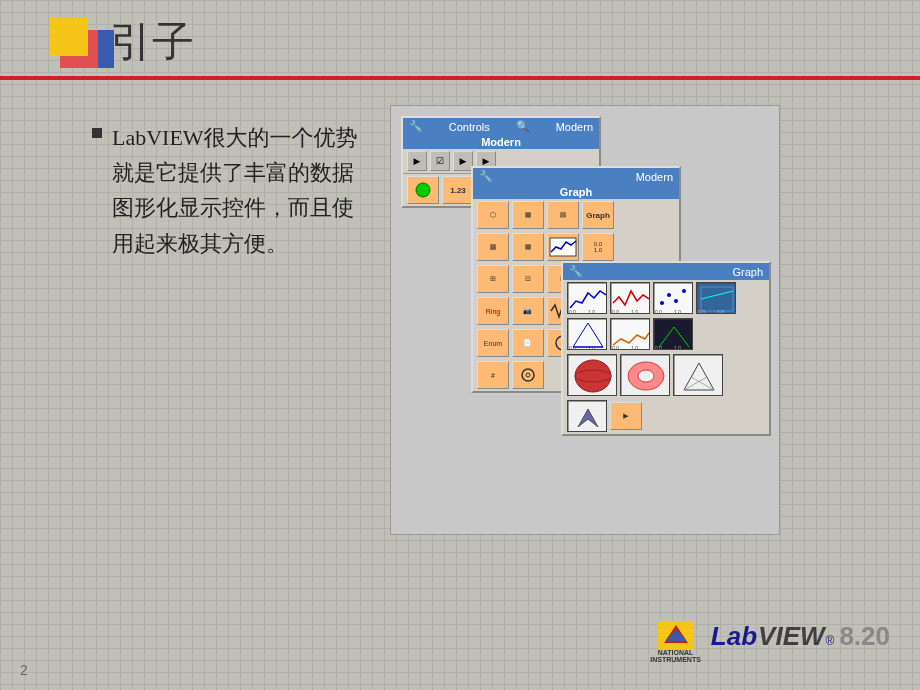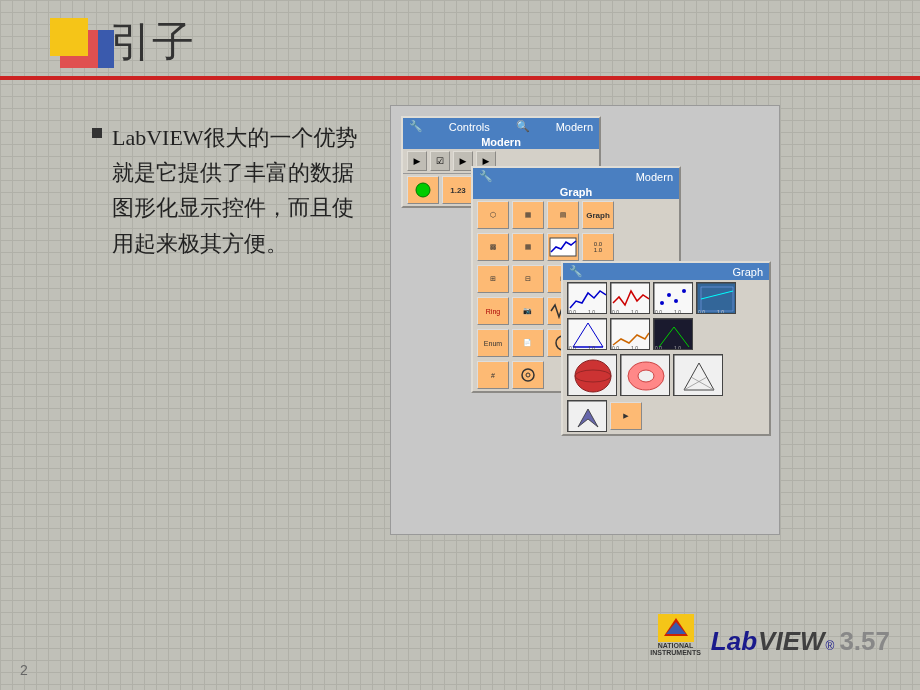--- a/index.html
+++ b/index.html
@@ -216,24 +216,24 @@
       background-size: 12px 12px;
       position: absolute;
       top: 0;
       left: 0;
       z-index: 0;
     }
 
     
     .labview-logo {
       position: absolute;
-      bottom: 33px;
+      bottom: 26px;
       right: 30px;
       display: flex;
-      align-items: flex-end;
+      align-items: flex-start;
       gap: 5px;
     }
 
     .slide-number {
       position: absolute;
       bottom: 12px;
       left: 20px;
       font-size: 14px;
       color: #666;
     }
@@ -530,19 +530,19 @@
           <polygon points="18,4 30,22 6,22" fill="#cc2200"></polygon>
           <polygon points="18,8 28,20 8,20" fill="#3a5aad"></polygon>
         </svg>
       </div>
       <div style="font-size:7px;color:#333;font-weight:bold;line-height:1.1;text-align:center;">NATIONAL<br>INSTRUMENTS</div>
     </div>
     <div style="display:flex;align-items:baseline;gap:1px;">
       <span style="font-size:26px;font-weight:bold;color:#1a1a8c;font-style:italic;">Lab</span>
       <span style="font-size:26px;font-weight:bold;color:#404040;font-style:italic;">VIEW</span>
       <span style="font-size:12px;color:#1a1a8c;vertical-align:super;">®</span>
-      <span style="font-size:26px;font-weight:bold;color:#888;margin-left:4px;">3.57</span>
+      <span style="font-size:26px;font-weight:bold;color:#888;margin-left:4px;">8.20</span>
     </div>
   </div>
 
   <div class="slide-number">2</div>
 
 </div>
 
 </body></html>

